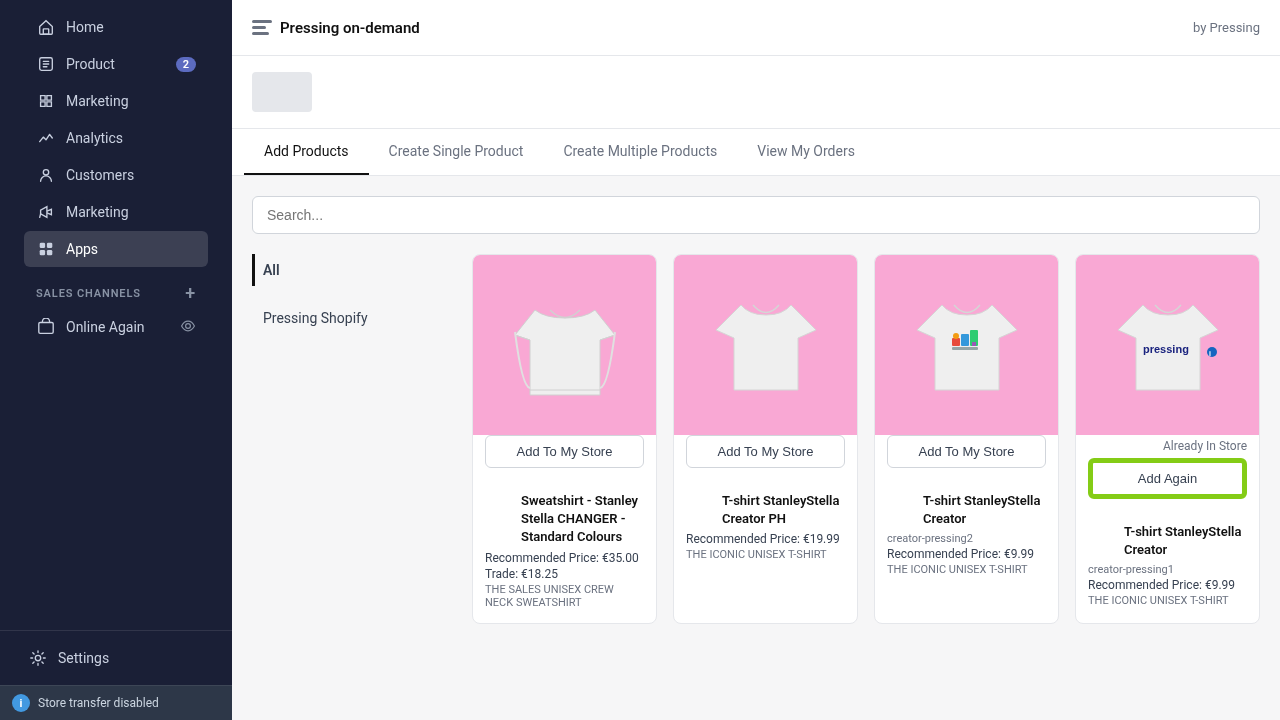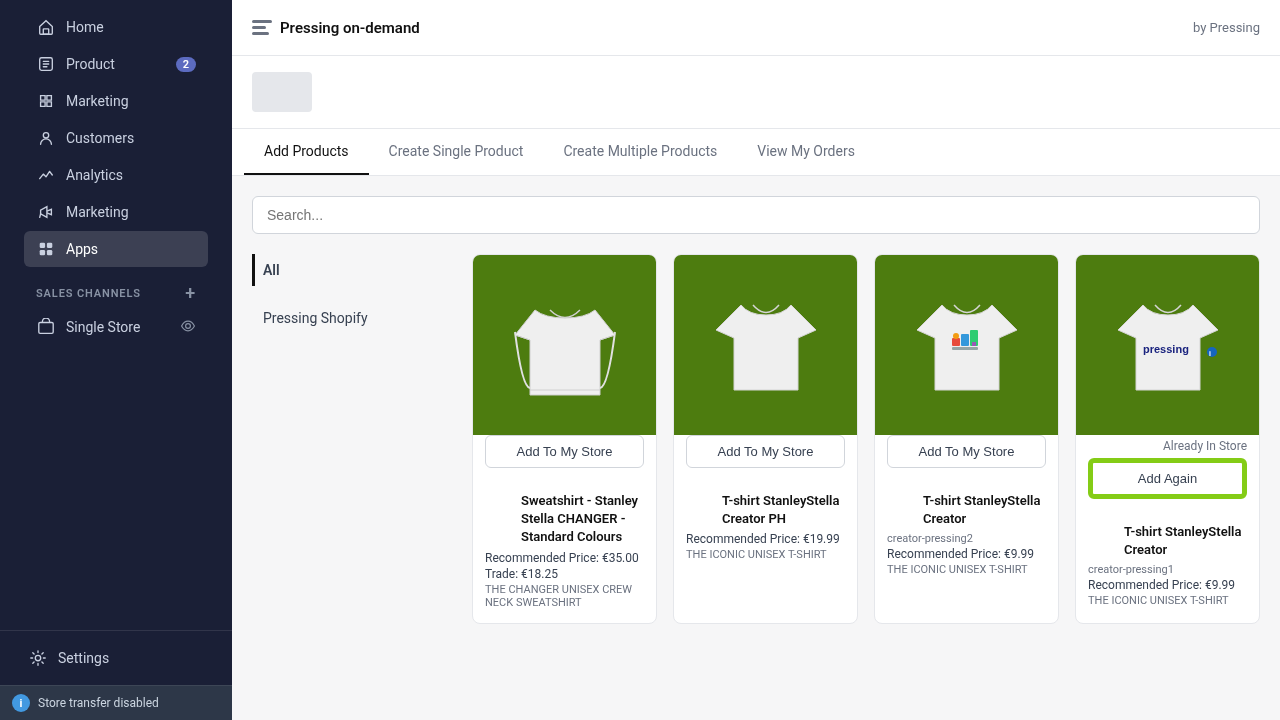--- a/index.html
+++ b/index.html
@@ -181,21 +181,21 @@
     
     .product-card {
       background: #fff;
       border: 1px solid #e5e7eb;
       border-radius: 8px;
       overflow: hidden;
       display: flex;
       flex-direction: column;
     }
     .product-image-area {
-      background: #4d7c0f;
+      background: #f9a8d4;
       display: flex;
       align-items: center;
       justify-content: center;
       height: 180px;
       padding: 16px;
       text-align: right;
     }
     .product-image-area svg { width: 120px; height: 140px; }
     .product-info { padding: 12px; flex: 1; }
     .product-add-btn {
@@ -261,33 +261,33 @@
       <span class="sidebar-item-icon">
         <svg width="18" height="18" viewBox="0 0 20 20" fill="none">
             <path d="M4 4h5v5H4zM11 4h5v5h-5zM4 11h5v5H4zM11 11h5v5h-5z" stroke="#c9d0e0" stroke-width="1.5" fill="none"></path>
           </svg>
       </span>
       <span class="sidebar-item-label">Marketing</span>
     </div>
     <div class="sidebar-item">
       <span class="sidebar-item-icon">
         <svg width="18" height="18" viewBox="0 0 20 20" fill="none">
+            <path d="M3 14l4-5 3 3 4-6 3 4" stroke="#c9d0e0" stroke-width="1.5" stroke-linecap="round" stroke-linejoin="round"></path>
+          </svg>
+      </span>
+      <span class="sidebar-item-label">Analytics</span>
+    </div>
+    <div class="sidebar-item">
+      <span class="sidebar-item-icon">
+        <svg width="18" height="18" viewBox="0 0 20 20" fill="none">
             <circle cx="10" cy="7" r="3" stroke="#c9d0e0" stroke-width="1.5"></circle>
             <path d="M4 17c0-3.314 2.686-6 6-6s6 2.686 6 6" stroke="#c9d0e0" stroke-width="1.5" stroke-linecap="round"></path>
           </svg>
       </span>
       <span class="sidebar-item-label">Customers</span>
-    </div>
-    <div class="sidebar-item">
-      <span class="sidebar-item-icon">
-        <svg width="18" height="18" viewBox="0 0 20 20" fill="none">
-            <path d="M3 14l4-5 3 3 4-6 3 4" stroke="#c9d0e0" stroke-width="1.5" stroke-linecap="round" stroke-linejoin="round"></path>
-          </svg>
-      </span>
-      <span class="sidebar-item-label">Analytics</span>
     </div>
     <div class="sidebar-item">
       <span class="sidebar-item-icon">
         <svg width="18" height="18" viewBox="0 0 20 20" fill="none">
             <path d="M4 12V8l7-4v12L4 12z" stroke="#c9d0e0" stroke-width="1.5" fill="none"></path>
             <path d="M11 9l5-2v6l-5-2" stroke="#c9d0e0" stroke-width="1.5" fill="none"></path>
             <path d="M4 12l-1 4" stroke="#c9d0e0" stroke-width="1.5" stroke-linecap="round"></path>
           </svg>
       </span>
       <span class="sidebar-item-label">Marketing</span>
@@ -308,21 +308,21 @@
       <span>SALES CHANNELS</span>
       <span class="add-btn">+</span>
     </div>
     <div class="sidebar-item">
       <span class="sidebar-item-icon">
         <svg width="18" height="18" viewBox="0 0 20 20" fill="none">
             <rect x="2" y="5" width="16" height="12" rx="1.5" stroke="#c9d0e0" stroke-width="1.5" fill="none"></rect>
             <path d="M6 5V4a4 4 0 018 0v1" stroke="#c9d0e0" stroke-width="1.5"></path>
           </svg>
       </span>
-      <span class="sidebar-item-label">Single Store</span>
+      <span class="sidebar-item-label">Online Again</span>
       <span style="margin-left:auto; color:#8892a4;">
         <svg width="16" height="16" viewBox="0 0 20 20" fill="none">
             <circle cx="10" cy="10" r="3" stroke="#8892a4" stroke-width="1.5"></circle>
             <path d="M2 10s3-6 8-6 8 6 8 6-3 6-8 6-8-6-8-6z" stroke="#8892a4" stroke-width="1.5" fill="none"></path>
           </svg>
       </span>
     </div>
   </nav>
   <div class="sidebar-bottom">
     <div class="sidebar-item">
@@ -396,21 +396,21 @@
 
               <path d="M25 108 Q17 107 10 52" stroke="#e0e0e0" stroke-width="2"></path>
               <path d="M95 108 Q103 107 110 52" stroke="#e0e0e0" stroke-width="2"></path>
             </svg>
           </div>
           <button class="product-add-btn">Add To My Store</button>
           <div class="product-info">
             <div class="product-name">Sweatshirt - Stanley Stella CHANGER - Standard Colours</div>
             <div class="product-price">Recommended Price: <span>€35.00</span></div>
             <div class="product-price">Trade: <span>€18.25</span></div>
-            <div class="product-meta">THE CHANGER UNISEX CREW NECK SWEATSHIRT</div>
+            <div class="product-meta">THE SALES UNISEX CREW NECK SWEATSHIRT</div>
           </div>
         </div>
 
         <div class="product-card">
           <div class="product-image-area">
             <svg viewBox="0 0 120 130" fill="none" xmlns="http://www.w3.org/2000/svg">
               <path d="M35 25 L10 50 L28 58 L28 110 L92 110 L92 58 L110 50 L85 25 Q77 35 60 35 Q43 35 35 25Z" fill="#efefef" stroke="#d5d5d5" stroke-width="1"></path>
               <path d="M47 25 Q60 40 73 25" fill="none" stroke="#d5d5d5" stroke-width="1.5"></path>
             </svg>
           </div>

